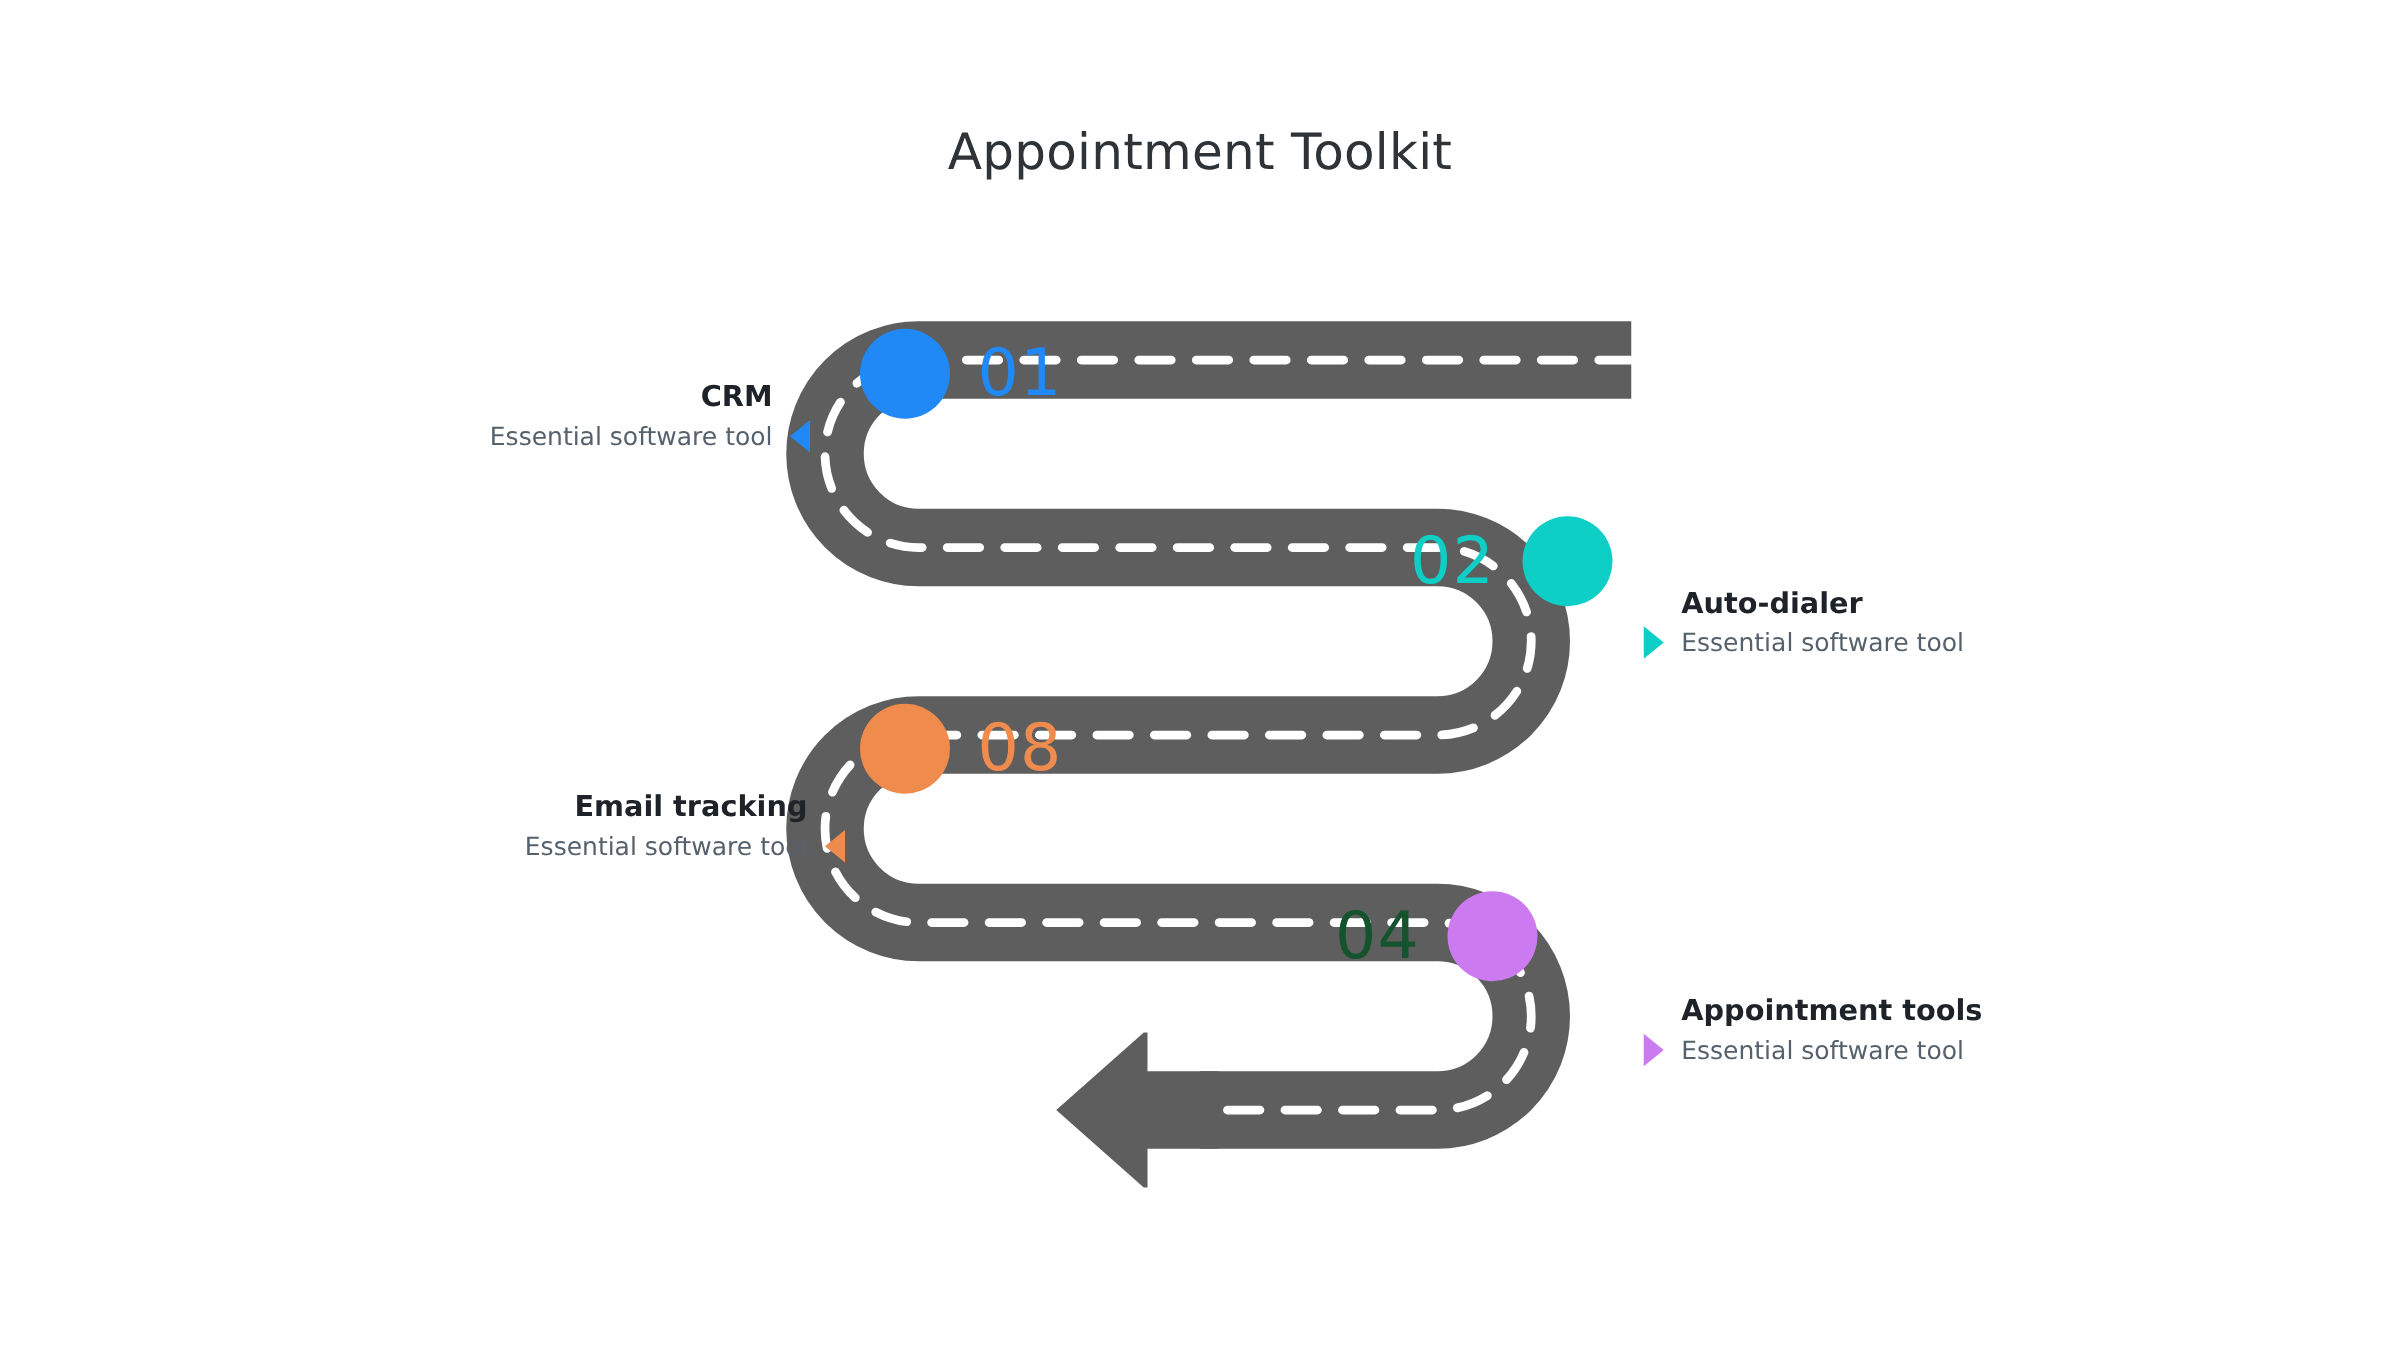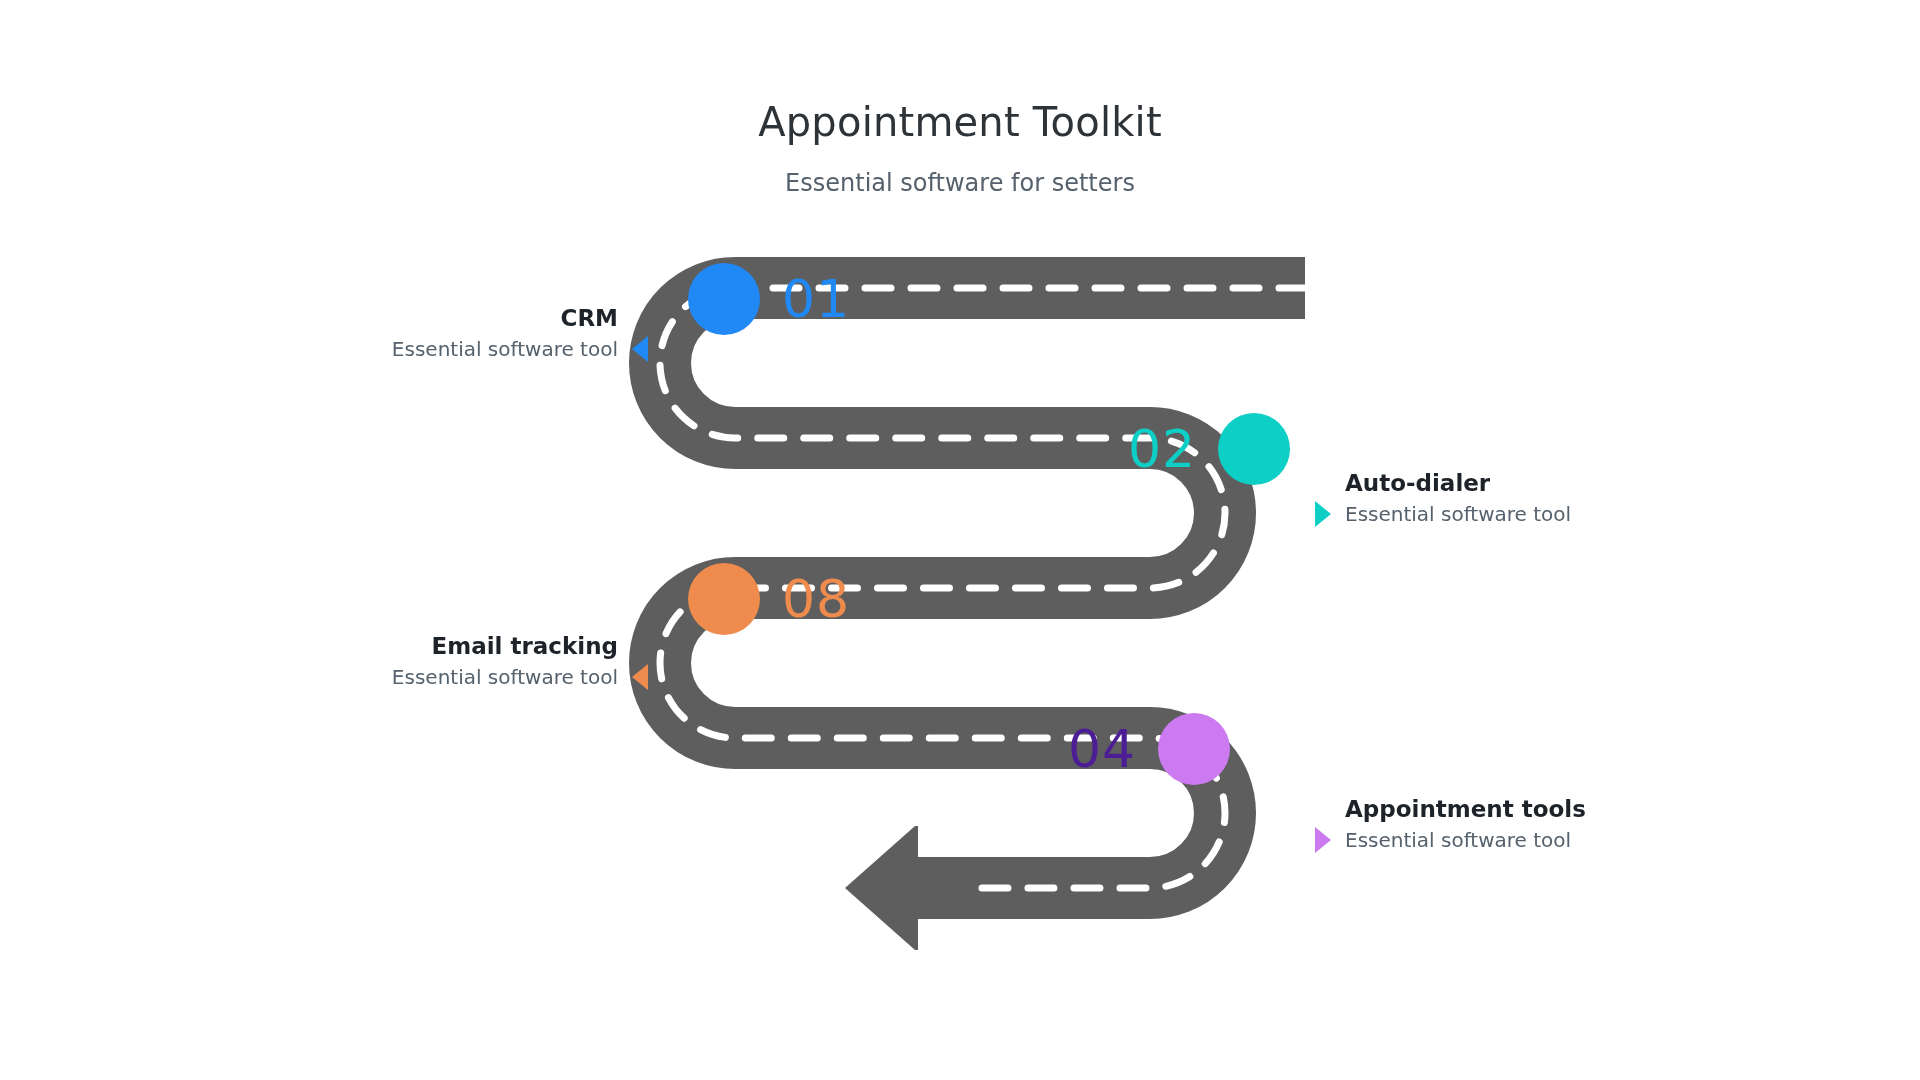--- a/index.html
+++ b/index.html
@@ -120,21 +120,20 @@
     margin-right: 14px;
   }
 </style>
 </head>
 <body style="background: rgb(255, 255, 255);">
 
 <div id="stage">
 
   <div class="header">
     <h1 class="title" style="color: rgb(46, 51, 56);">Appointment Toolkit</h1>
-    <p class="subtitle" style="color: rgb(85, 97, 108);">Essential software for setters</p>
   </div>
 
   <svg id="road" viewBox="0 0 1920 1080">
 
     <g fill="none">
       <path d="M 1305 288
                L 735 288
                A 75 75 0 0 0 735 438
                L 1150 438
                A 75 75 0 0 1 1150 588
@@ -171,41 +170,41 @@
     <div class="num" style="color: rgb(13, 207, 198);">02</div>
     <div class="dot" style="background: rgb(13, 207, 198);"></div>
   </div>
 
   <div class="marker right-num" style="left:688px; top:563px;">
     <div class="dot" style="background: rgb(240, 139, 78);"></div>
     <div class="num" style="color: rgb(240, 139, 78);">08</div>
   </div>
 
   <div class="marker left-num" style="left:1068px; top:713px;">
-    <div class="num" style="color: #4c1d95;">04</div>
+    <div class="num" style="color: #14532d;">04</div>
     <div class="dot" style="background: rgb(204, 122, 240);"></div>
   </div>
 
   <div class="callout to-left" style="right:1320px; top:305px;">
     <div class="txt">
       <div class="lbl-title" style="color: rgb(29, 35, 41);">CRM</div>
       <div class="lbl-desc" style="color: rgb(85, 97, 108);">Essential software tool</div>
     </div>
     <div class="tri left" style="color: rgb(32, 137, 245);"></div>
   </div>
 
   <div class="callout to-right" style="left:1315px; top:470px;">
     <div class="tri right" style="color: rgb(13, 207, 198);"></div>
     <div class="txt">
       <div class="lbl-title" style="color: rgb(29, 35, 41);">Auto-dialer</div>
       <div class="lbl-desc" style="color: rgb(85, 97, 108);">Essential software tool</div>
     </div>
   </div>
 
-  <div class="callout to-left" style="right:1320px; top:633px;">
+  <div class="callout to-left" style="right:1292px; top:633px;">
     <div class="txt">
       <div class="lbl-title" style="color: rgb(29, 35, 41);">Email tracking</div>
       <div class="lbl-desc" style="color: rgb(85, 97, 108);">Essential software tool</div>
     </div>
     <div class="tri left" style="color: rgb(240, 139, 78);"></div>
   </div>
 
   <div class="callout to-right" style="left:1315px; top:796px;">
     <div class="tri right" style="color: rgb(204, 122, 240);"></div>
     <div class="txt">

